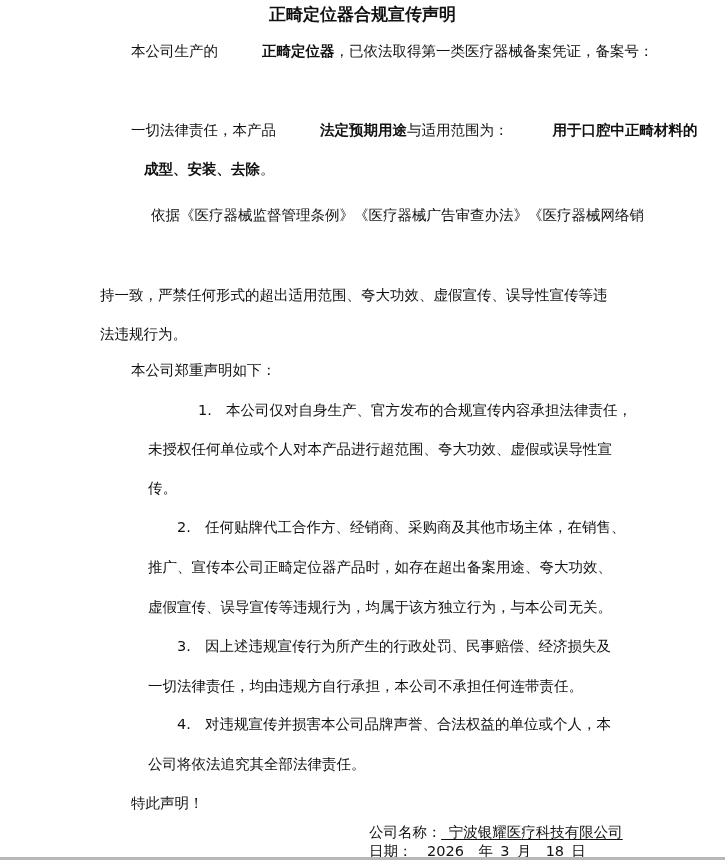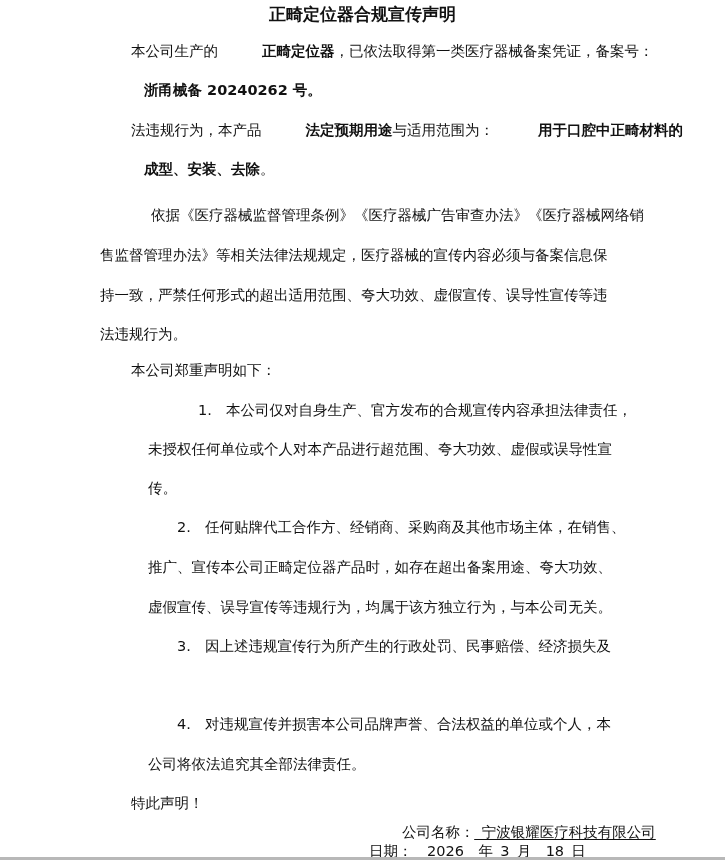--- a/index.html
+++ b/index.html
@@ -21,62 +21,59 @@
 </head>
 <body>
 
 <div class="page">
 
   <div class="title">正畸定位器合规宣传声明</div>
 
   <div class="line" style="left:131px; top:41px;">
     <span>本公司生产的</span><b>正畸定位器</b><span>，已依法取得第一类医疗器械备案凭证，备案号：</span>
   </div>
-  <div class="line" style="left:100px; top:80px;">
-    <b>浙甬械备 20240262 号。</b>
-  </div>
 
   <div class="line" style="left:131px; top:120px;">
-    <span>法违规行为，本产品</span><b>法定预期用途</b><span>与适用范围为：</span><b>用于口腔中正畸材料的</b>
+    <span>一切法律责任，本产品</span><b>法定预期用途</b><span>与适用范围为：</span><b>用于口腔中正畸材料的</b>
   </div>
   <div class="line" style="left:100px; top:159px;">
     <b>成型、安装、去除</b><span>。</span>
   </div>
 
   <div class="line" style="left:131px; top:205px;margin-left:20px;">依据《医疗器械监督管理条例》《医疗器械广告审查办法》《医疗器械网络销</div>
-  <div class="line" style="left:100px; top:245px;">售监督管理办法》等相关法律法规规定，医疗器械的宣传内容必须与备案信息保</div>
   <div class="line" style="left:100px; top:285px;">持一致，严禁任何形式的超出适用范围、夸大功效、虚假宣传、误导性宣传等违</div>
   <div class="line" style="left:100px; top:324px;">法违规行为。</div>
 
   <div class="line" style="left:131px; top:360px;">本公司郑重声明如下：</div>
 
   <div class="line" style="left:177px; top:400px;margin-left:21px;">
     <span style="display:inline-block;width:28px;">1.</span><span>本公司仅对自身生产、官方发布的合规宣传内容承担法律责任，</span>
   </div>
   <div class="line" style="left:148px; top:439px;">未授权任何单位或个人对本产品进行超范围、夸大功效、虚假或误导性宣</div>
   <div class="line" style="left:148px; top:478px;">传。</div>
 
   <div class="line" style="left:177px; top:517px;">
     <span style="display:inline-block;width:28px;">2.</span><span>任何贴牌代工合作方、经销商、采购商及其他市场主体，在销售、</span>
   </div>
   <div class="line" style="left:148px; top:557px;">推广、宣传本公司正畸定位器产品时，如存在超出备案用途、夸大功效、</div>
   <div class="line" style="left:148px; top:597px;">虚假宣传、误导宣传等违规行为，均属于该方独立行为，与本公司无关。</div>
 
   <div class="line" style="left:177px; top:636px;">
     <span style="display:inline-block;width:28px;">3.</span><span>因上述违规宣传行为所产生的行政处罚、民事赔偿、经济损失及</span>
   </div>
+  <div class="line" style="left:148px; top:676px;">一切法律责任，均由违规方自行承担，本公司不承担任何连带责任。</div>
 
   <div class="line" style="left:177px; top:714px;">
     <span style="display:inline-block;width:28px;">4.</span><span>对违规宣传并损害本公司品牌声誉、合法权益的单位或个人，本</span>
   </div>
   <div class="line" style="left:148px; top:754px;">公司将依法追究其全部法律责任。</div>
 
   <div class="line" style="left:131px; top:793px;">特此声明！</div>
 
-  <div class="sig" style="left:369px; top:823px;margin-left:33px;">
+  <div class="sig" style="left:369px; top:823px;">
     <span>公司名称：</span><span class="u">_宁波银耀医疗科技有限公司</span>
   </div>
   <div class="sig" style="left:369px; top:842px;">
     <span>日期：</span><span class="u"><span>__</span><span>2026</span><span>__年_</span><span>3</span><span>_月__</span><span>18</span><span>_日</span></span>
   </div>
 </div>
 
 <div class="bottom-rule"></div>
 
 </body></html>

